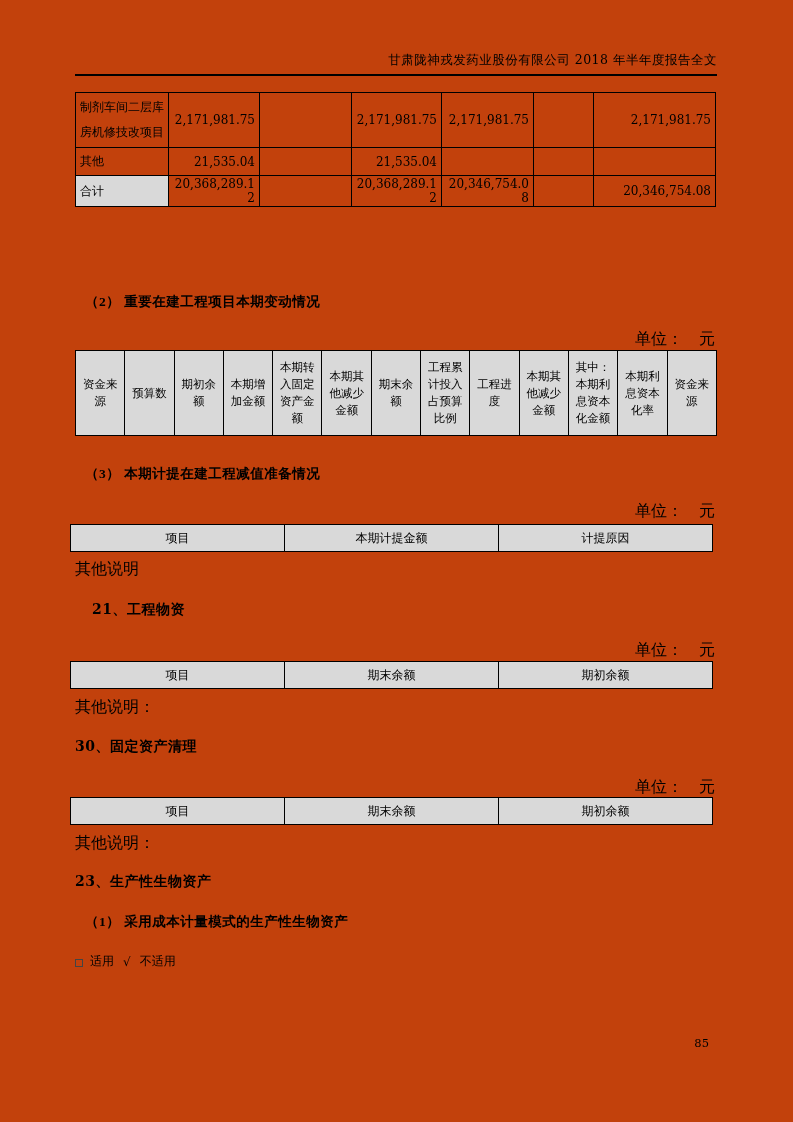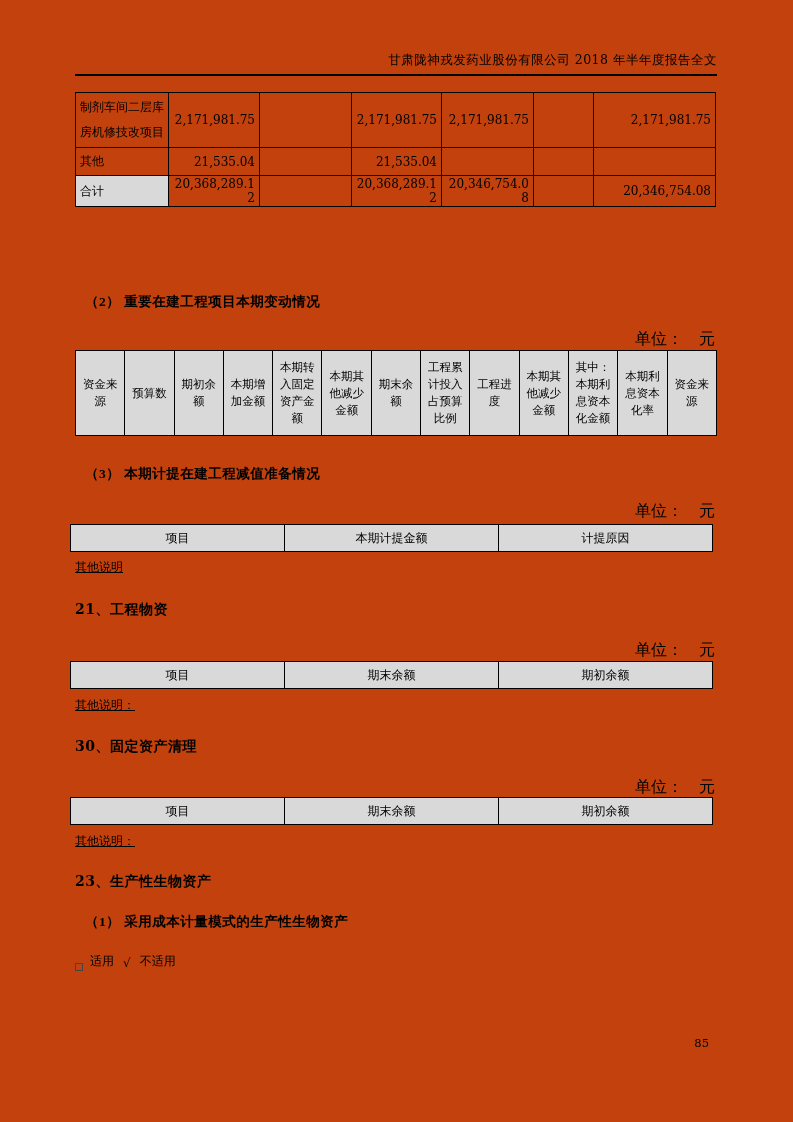--- a/index.html
+++ b/index.html
@@ -36,23 +36,23 @@
     background:#d9d9d9; text-align:center; vertical-align:middle;
     font-size:11.5px; line-height:17px; padding:1px 3px; height:85px;
   }
 
   .t-3col { left:70px; width:642px; }
   .t-3col th {
     background:#d9d9d9; text-align:center; vertical-align:middle;
     font-size:12px; height:27px; padding:1px 4px;
   }
 
-  .note { left:75px; font-size:12px;text-decoration:underline; }
+  .note { left:75px; font-size:16px; }
 
-  .applicability { left:75px; top:953px; font-size:12px; display:flex; align-items:flex-end; }
+  .applicability { left:75px; top:953px; font-size:12px; display:flex; align-items:center; }
   .checkbox-square {
     display:inline-block; width:8px; height:8px; border:1px solid #444;
     margin-right:7px; position:relative; top:1px;
   }
   .applicability .gap { margin-right:9px; }
 
   .page-number { top:1036px; right:84px; font-size:11.5px; }
 </style>
 </head>
 <body>
@@ -137,21 +137,21 @@
     <tbody>
         <tr>
       <th>项目</th>
       <th>本期计提金额</th>
       <th>计提原因</th>
     </tr>
   </tbody>
     </table>
   <div class="abs note" style="top:559px;">其他说明</div>
 
-  <div class="abs heading-num" style="left:75px; top:601px;text-align:right;">21、工程物资</div>
+  <div class="abs heading-num" style="left:92px; top:601px;text-align:right;">21、工程物资</div>
   <div class="abs unit" style="top:640px;">单位：　元</div>
 
   <table class="abs t-3col" style="top:661px;">
     <colgroup>
         <col style="width:214px">
         <col style="width:214px">
         <col style="width:214px">
       </colgroup>
     <tbody>
         <tr>

